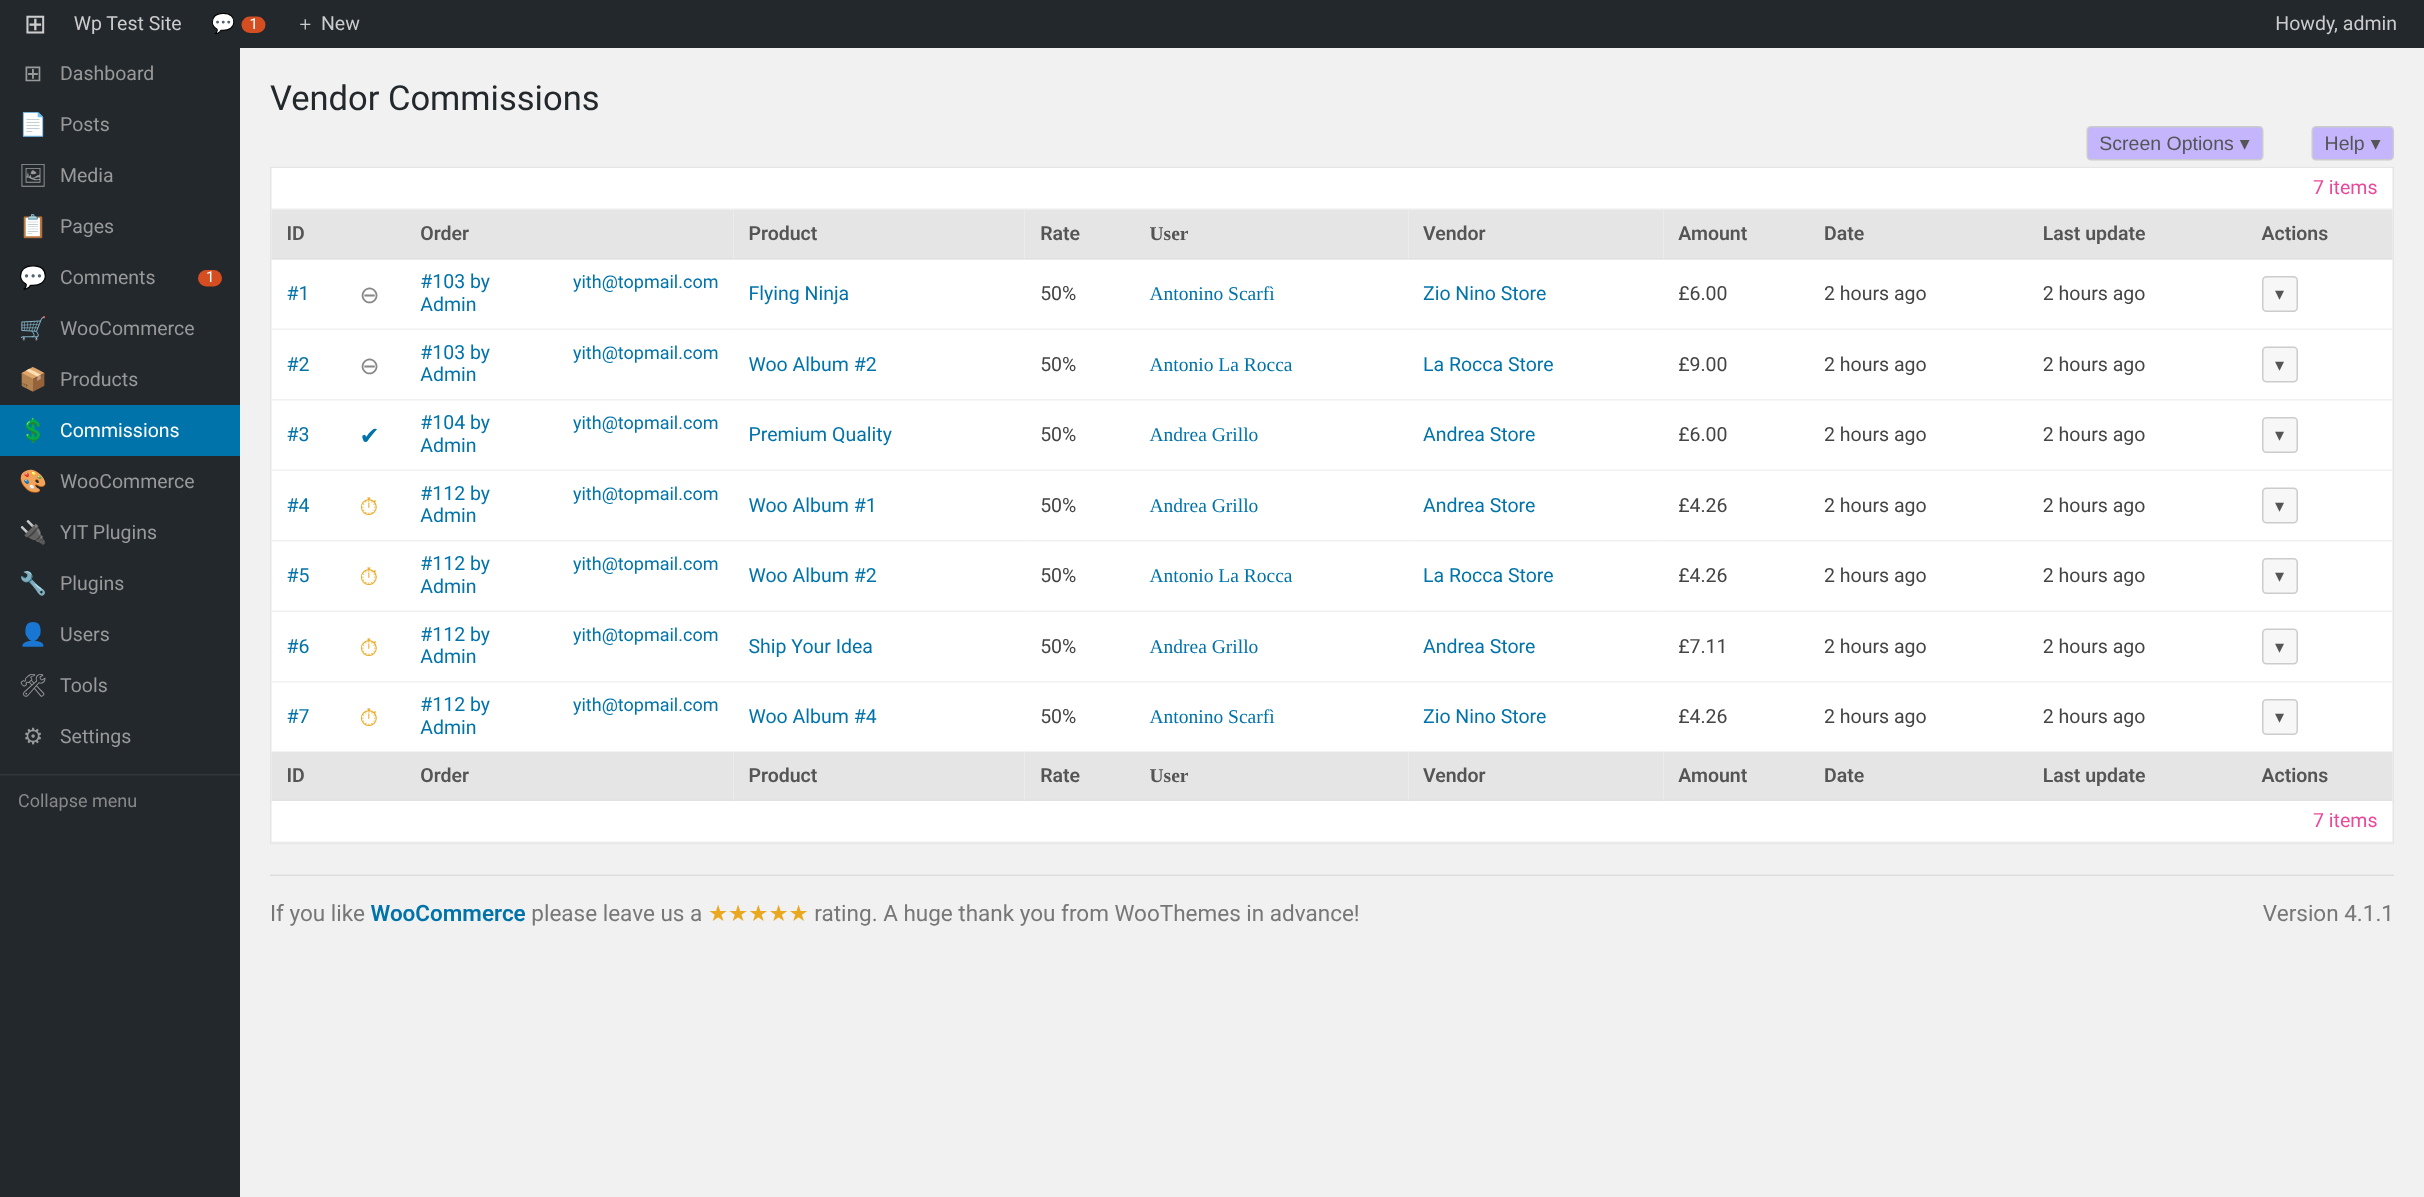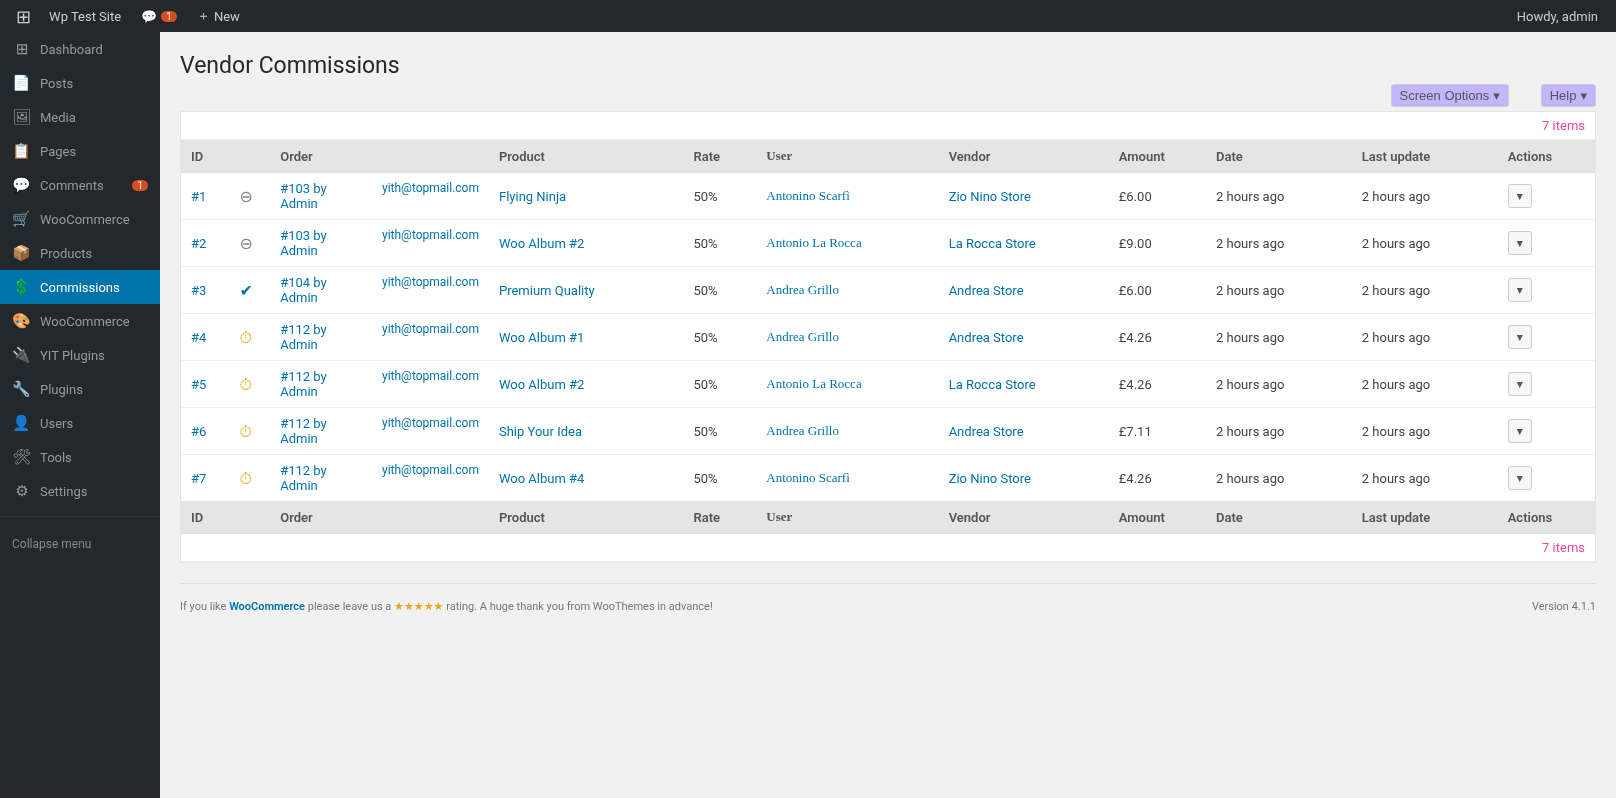--- a/index.html
+++ b/index.html
@@ -44,21 +44,21 @@
       padding: 8px 12px;
       color: #999;
       cursor: pointer;
       font-size: 13px;
       text-decoration: none;
       white-space: nowrap;
     }
     .sidebar-item.active { background: #0073aa; color: #fff; }
     .sidebar-icon { font-size: 15px; width: 20px; text-align: center; }
     .sidebar-badge { background: #d54e21; color: #fff; border-radius: 10px; padding: 0 5px; font-size: 10px; margin-left: auto; }
-    .sidebar-collapse { color: #888; padding: 20px 12px; cursor: pointer; font-size: 12px; border-top: 1px solid #32373c; margin-top: 8px; }
+    .sidebar-collapse { color: #888; padding: 10px 12px; cursor: pointer; font-size: 12px; border-top: 1px solid #32373c; margin-top: 8px; }
 
     
     #wpcontent {
       margin-left: 160px;
       padding: 20px 20px 20px 20px;
       flex: 1;
       min-height: calc(100vh - 32px);
       background: #f1f1f1;
     }
 
@@ -134,21 +134,21 @@
       font-size: 12px;
       border-radius: 3px;
       display: flex;
       align-items: center;
       gap: 2px;
     }
 
     .footer-note {
       padding: 16px 0;
       color: #777;
-      font-size: 11px;
+      font-size: 15px;
       border-top: 1px solid #ddd;
       margin-top: 20px;
       display: flex;
       justify-content: space-between;
     }
     .footer-note .woocommerce-link { color: #0073aa; font-weight: 600; }
     .stars { color: #e9a820; }
 
     .col-id { width: 40px; }
     .col-status { width: 30px; }

